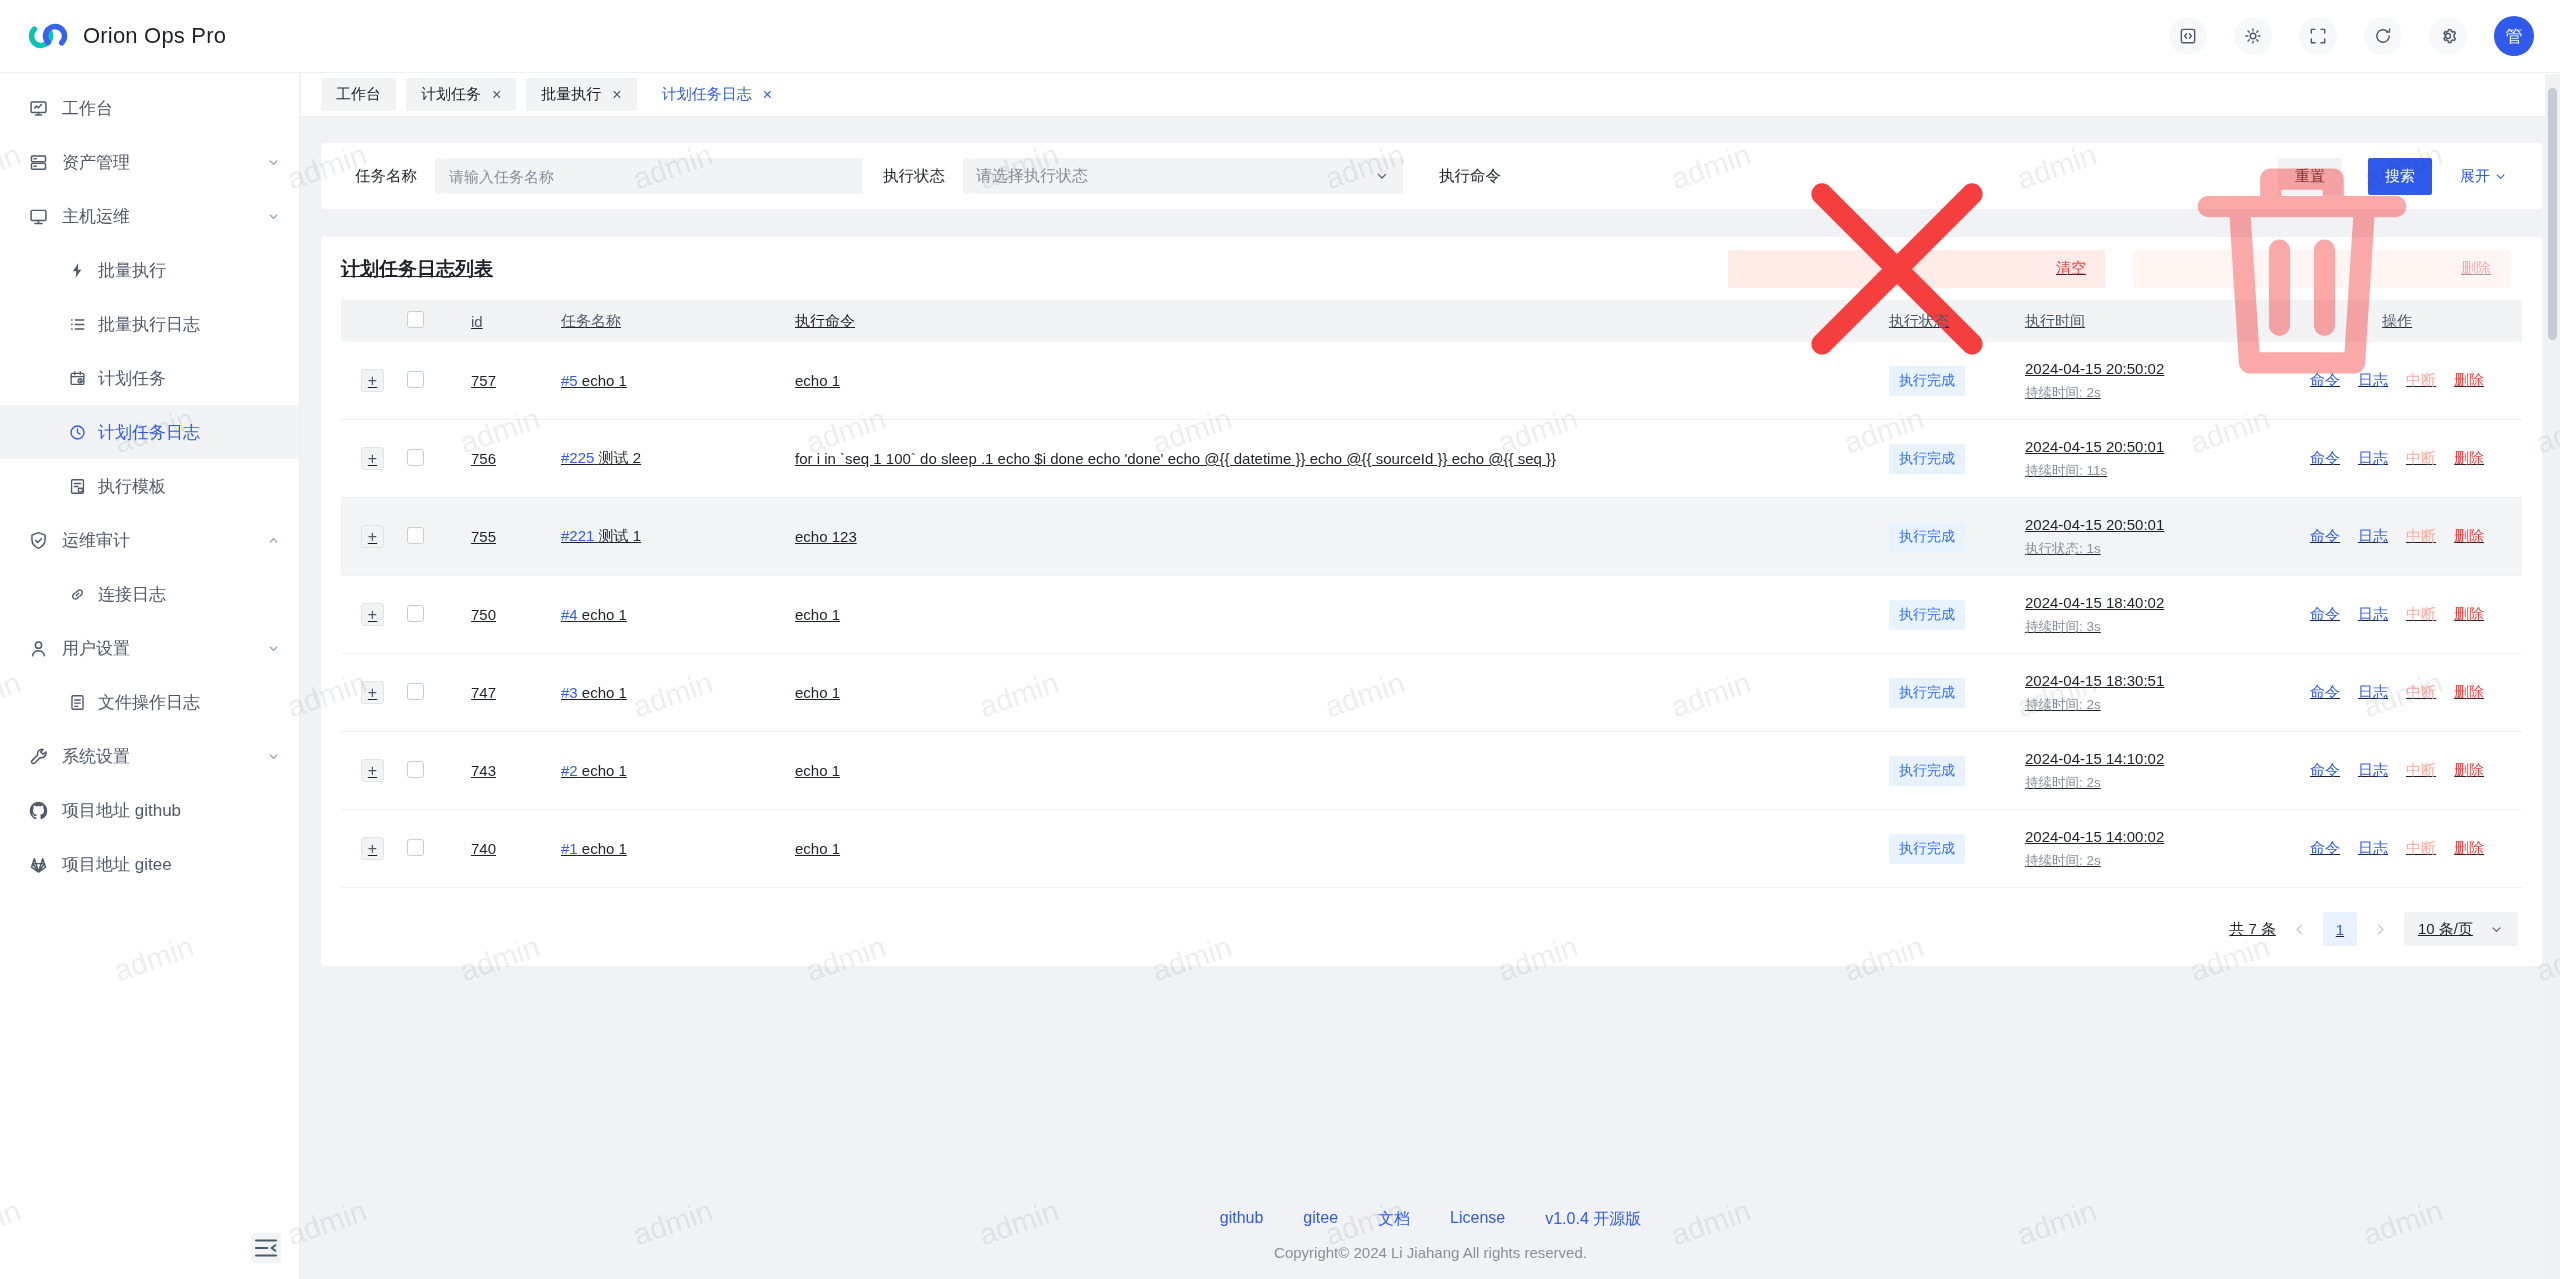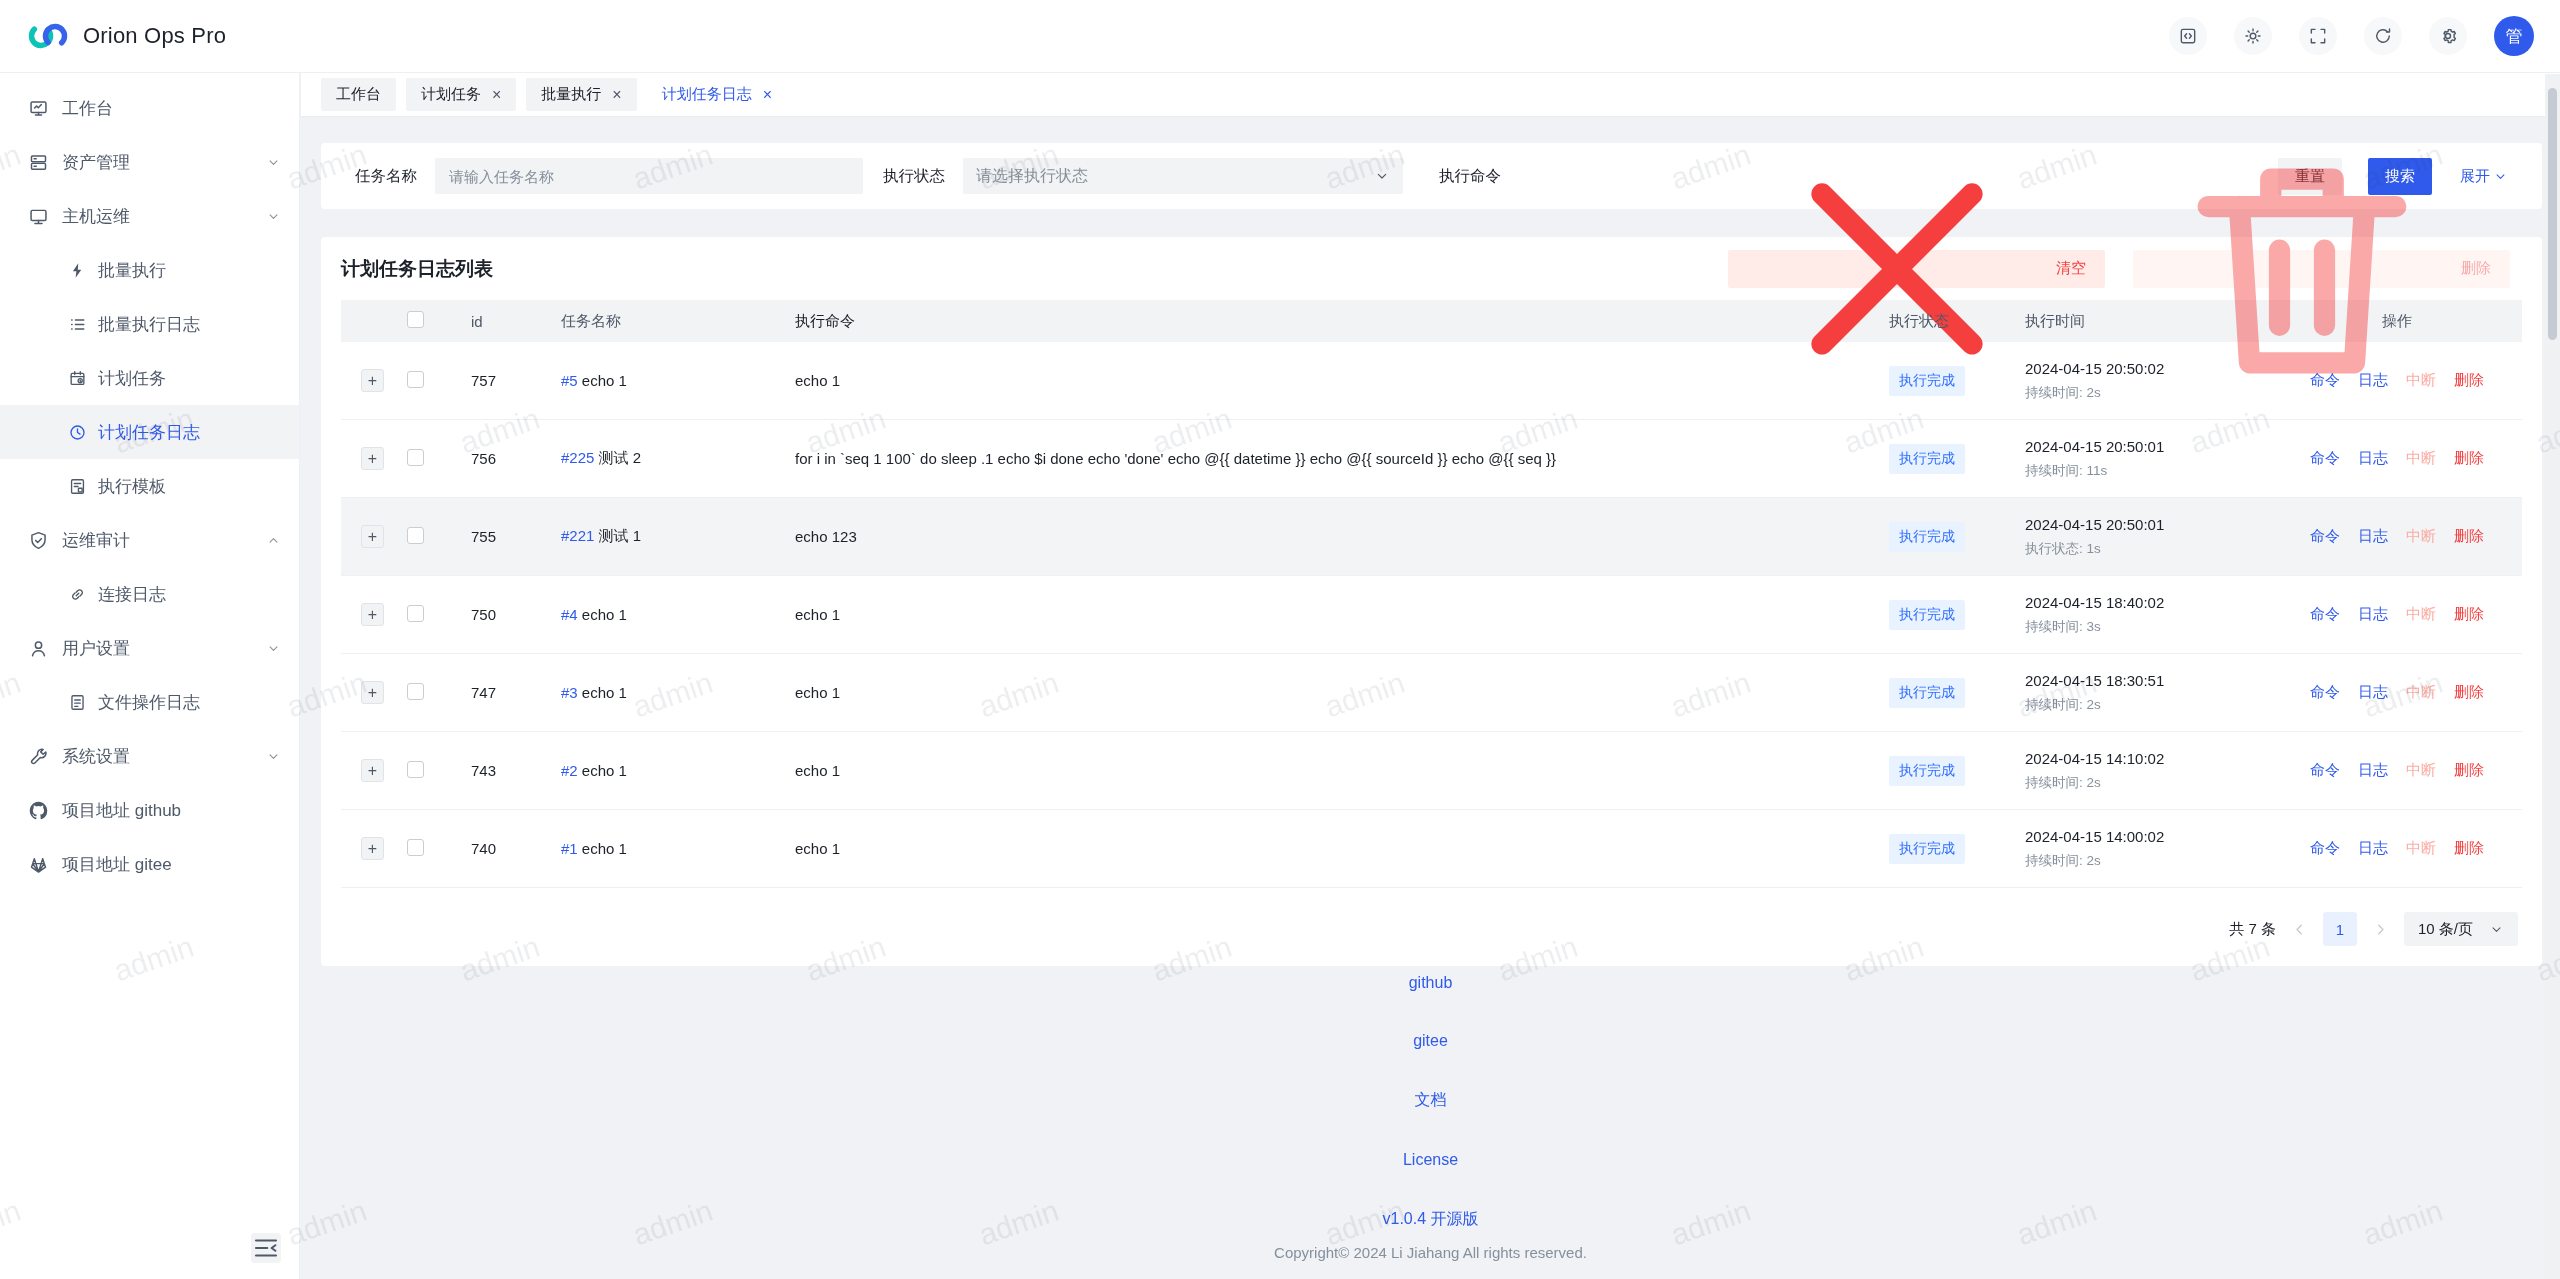--- a/index.html
+++ b/index.html
@@ -69,21 +69,21 @@
     align-items:center; padding:0 13px; font-size:16px; color:#86909c; cursor:pointer; }
   .f-select .chev { margin-left:auto; width:16px; height:16px; color:#4e5969; }
   .f-spacer { flex:1; }
   .btn { height:37px; border:none; border-radius:2px; font-size:15px; padding:0 17px; cursor:pointer; }
   .btn-reset { background:#f2f3f5; color:#1d2129; margin-right:26px; }
   .btn-search { background:var(--primary,#2f5aeb); color:#fff; margin-right:28px; }
   .expand-link { display:flex; align-items:center; gap:3px; color:var(--primary,#2f5aeb); font-size:15px; }
   .expand-link .chev { width:15px; height:15px; }
 
   
-  .table-card { margin:28px 18px 0 20px; background:#fff; border-radius:4px; padding:0 20px 20px; }
+  .table-card { margin:28px 18px 0 20px; background:#fff; border-radius:4px; padding:0 20px 20px;text-decoration:underline; }
   .tc-head { height:63px; display:flex; align-items:center; }
   .tc-title { font-size:19px; font-weight:700; color:#1d2129; }
   .tc-actions { margin-left:auto; display:flex; gap:28px; padding-right:12px; }
   .btn-danger { height:38px; padding:0 19px; border:none; border-radius:2px; cursor:pointer;
     background:var(--danger-light,#ffece8); color:var(--danger,#f53f3f); font-size:15px;
     display:flex; align-items:center; gap:9px; }
   .btn-danger svg { width:15px; height:15px; }
   .btn-danger.disabled { opacity:.45; cursor:not-allowed; }
 
   .thead { display:flex; align-items:center; height:42px; background:#f2f3f5; color:#4e5969; font-size:15px; }
@@ -117,21 +117,21 @@
     padding-right:4px; font-size:15px; color:#1d2129; }
   .pg-nav { width:17px; height:17px; color:#c2c7cf; cursor:pointer; }
   .pg-current { width:34px; height:34px; border-radius:3px; background:var(--primary-light,#e9f0fe);
     color:var(--primary,#2f5aeb); display:flex; align-items:center; justify-content:center; cursor:pointer; }
   .pg-size { height:34px; background:#f2f3f5; border-radius:3px; display:flex; align-items:center;
     gap:16px; padding:0 14px; cursor:pointer; }
   .pg-size .chev { width:15px; height:15px; color:#4e5969; }
 
   
   .footer { margin-top:auto; padding-bottom:18px; text-align:center; }
-  .f-links { display:flex; justify-content:center; gap:40px; font-size:16px;flex-direction:column; }
+  .f-links { display:flex; justify-content:center; gap:40px; font-size:16px; }
   .f-links a { color:var(--primary,#2f5aeb); }
   .copyright { margin-top:14px; font-size:15px; color:#86909c; }
 
   
   .watermark { position:absolute; inset:0; overflow:hidden; pointer-events:none; z-index:9; }
   .wm { position:absolute; font-size:30px; color:rgba(60,70,90,0.09); transform:rotate(-19deg); white-space:nowrap; }
   .scrollbar { position:absolute; right:0; top:74px; bottom:0; width:15px; background:#f0f1f3; z-index:5; }
   .scroll-thumb { position:absolute; top:14px; left:3px; width:9px; height:252px; border-radius:5px; background:#c6cad2; }
 </style>
 </head>

